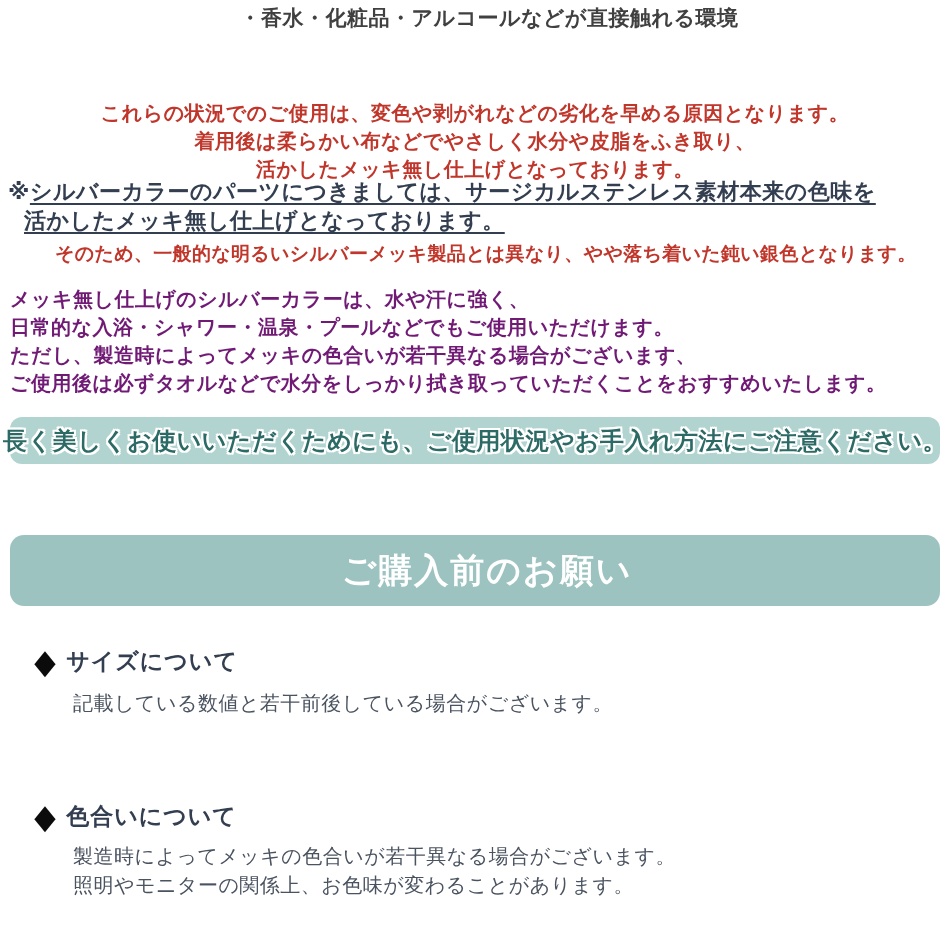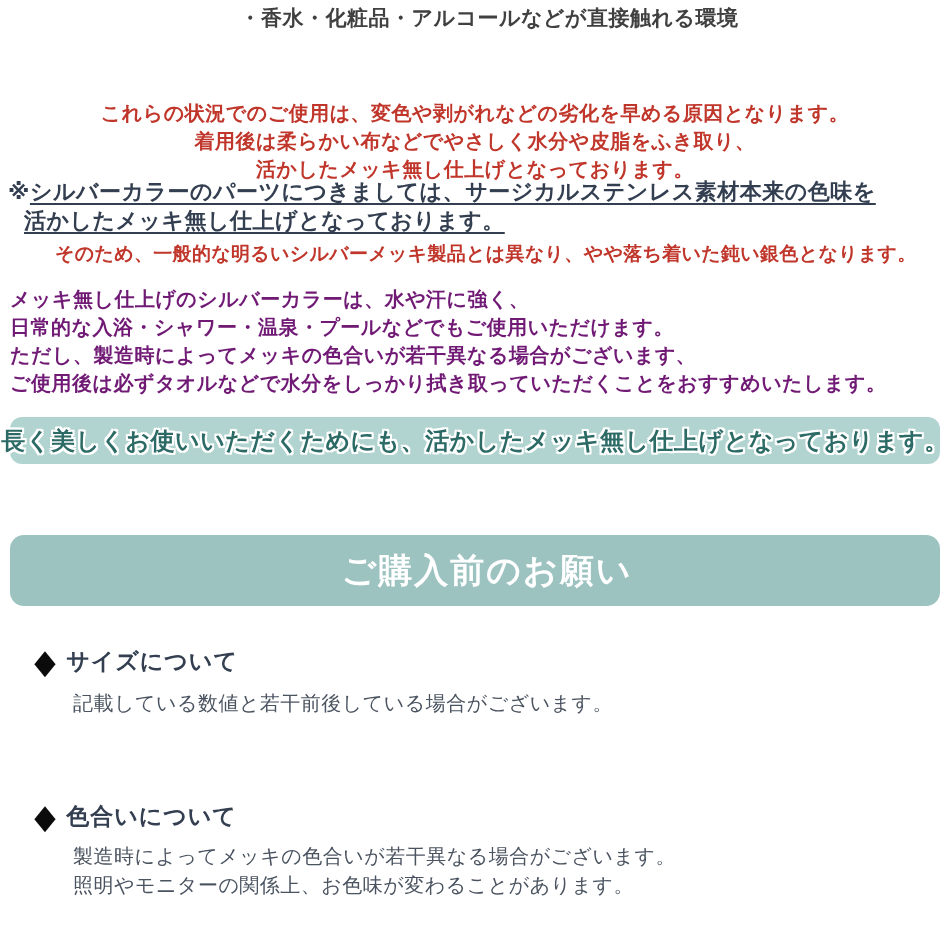--- a/index.html
+++ b/index.html
@@ -104,21 +104,21 @@
   <div class="red-note">そのため、一般的な明るいシルバーメッキ製品とは異なり、やや落ち着いた鈍い銀色となります。</div>
 
   <div class="dark-block">
     <div>メッキ無し仕上げのシルバーカラーは、水や汗に強く、</div>
     <div>日常的な入浴・シャワー・温泉・プールなどでもご使用いただけます。</div>
     <div>ただし、製造時によってメッキの色合いが若干異なる場合がございます、</div>
     <div>ご使用後は必ずタオルなどで水分をしっかり拭き取っていただくことをおすすめいたします。</div>
   </div>
 
   <div class="notice-banner">
-    <span class="txt">長く美しくお使いいただくためにも、活かしたメッキ無し仕上げとなっております。</span>
+    <span class="txt">長く美しくお使いいただくためにも、ご使用状況やお手入れ方法にご注意ください。</span>
   </div>
 
   <div class="purchase-banner">
     <span class="txt">ご購入前のお願い</span>
   </div>
 
   <div class="sec-heading-row size-sec">
     <span class="diamond">◆</span>
     <span class="sec-title">サイズについて</span>
   </div>

